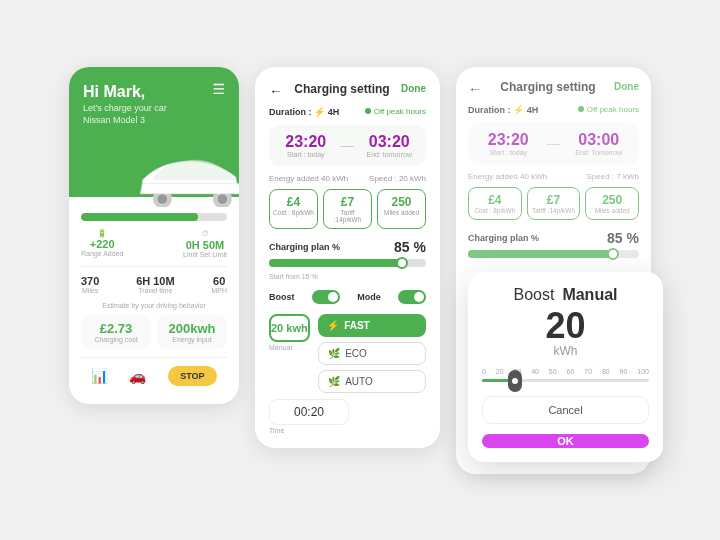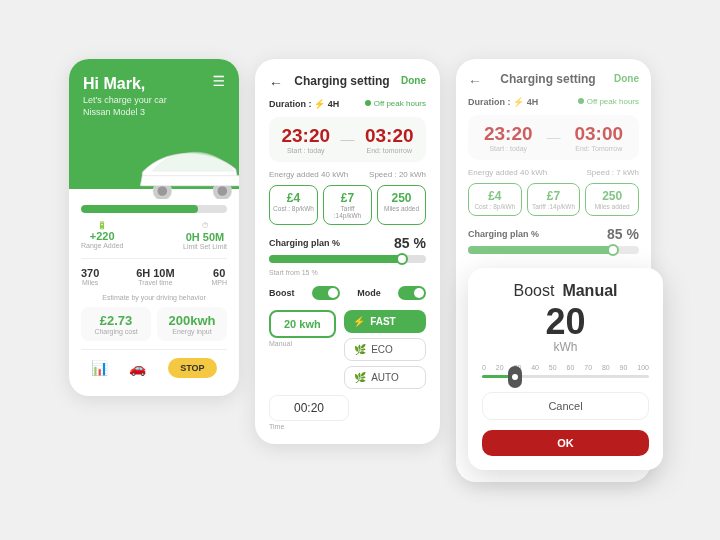--- a/index.html
+++ b/index.html
@@ -202,21 +202,21 @@
     .time-row {
       display: flex;
       align-items: center;
       gap: 6px;
       background: #f7f9f7;
       border-radius: 10px;
       padding: 8px;
       margin-bottom: 8px;
     }
     .time-block { text-align: center; flex: 1; }
-    .time-val { font-size: 19px; font-weight: 700; color: #b91c1c; }
+    .time-val { font-size: 16px; font-weight: 700; color: #a21caf; }
     .time-lbl { font-size: 7px; color: #aaa; }
     .time-dash { font-size: 14px; color: #ccc; }
 
     .energy-row {
       display: flex;
       justify-content: space-between;
       margin-bottom: 6px;
     }
     .energy-lbl { font-size: 8px; color: #999; }
 
@@ -299,21 +299,21 @@
       gap: 6px;
     }
     .mode-row-top {
       display: flex;
       gap: 8px;
       align-items: flex-start;
     }
     .mode-kwh-box {
       border: 2px solid #4caf50;
       border-radius: 8px;
-      padding: 6px 13px;
+      padding: 6px 0;
       font-size: 11px;
       font-weight: 700;
       color: #4caf50;
       text-align: center;
     }
     .manual-lbl { font-size: 7px; color: #aaa; margin-top: 2px; }
 
     .mode-fast-btn {
       background: #4caf50;
       border-radius: 8px;
@@ -447,23 +447,23 @@
       border-radius: 10px;
       padding: 7px;
       font-size: 11px;
       color: #555;
       text-align: center;
       cursor: pointer;
       background: white;
     }
     .ok-btn {
       flex: 1;
-      background: #b91c1c;
+      background: #d946ef;
       border-radius: 10px;
-      padding: 7px;
+      padding: 1px;
       font-size: 11px;
       font-weight: 700;
       color: white;
       text-align: center;
       cursor: pointer;
     }
 
     .leaf-icon { font-size: 10px; }
   </style>
 </head>

